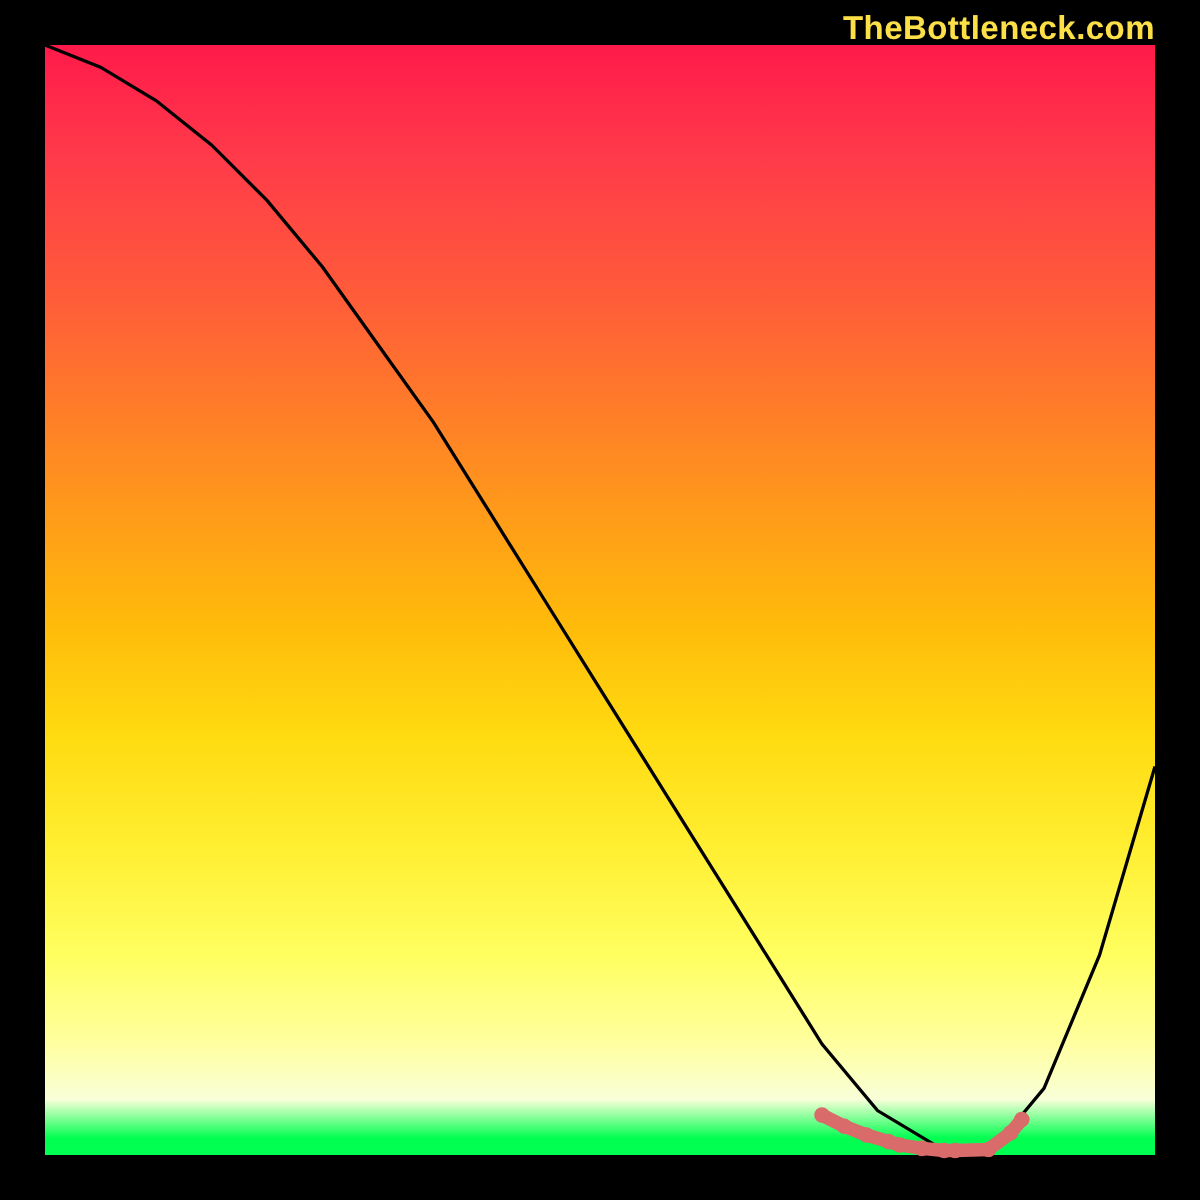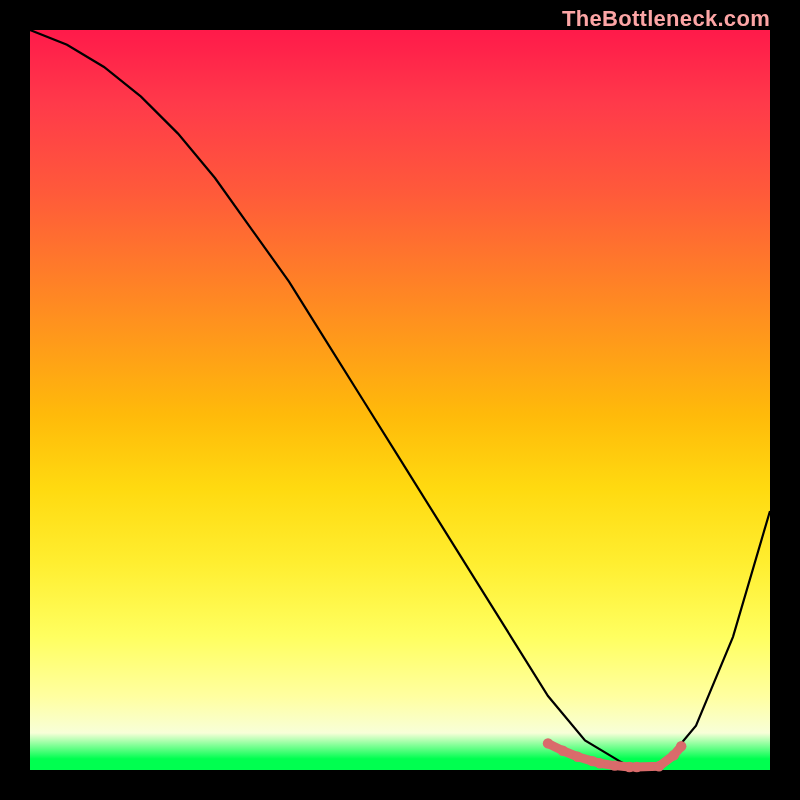--- a/index.html
+++ b/index.html
@@ -35,21 +35,21 @@
       #ffffa0 90%,
       #f8ffd8 95%,
       #00ff50 98.5%,
       #00ff50 100%
     );
   }
   .watermark {
     position: absolute;
     top: 6px;
     right: 30px;
-    color: #fca5a5;
+    color: #fde047;
     font-family: Arial, Helvetica, sans-serif;
     font-size: 22px;
     font-weight: bold;
     letter-spacing: 0.3px;
   }
   svg.curve {
     position: absolute;
     left: 0;
     top: 0;
     width: 740px;

